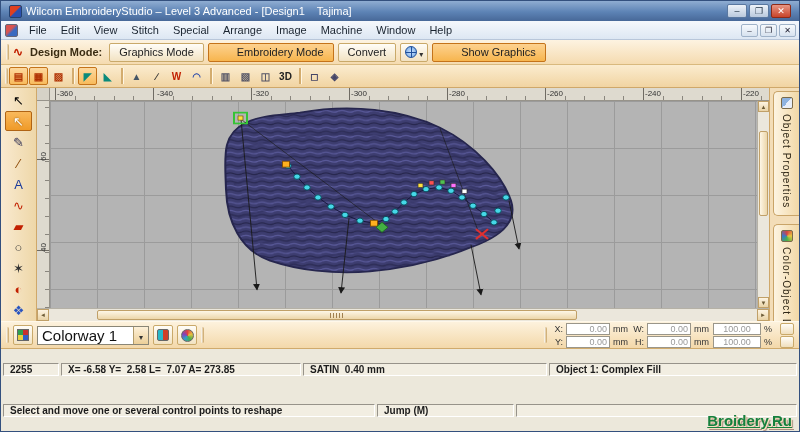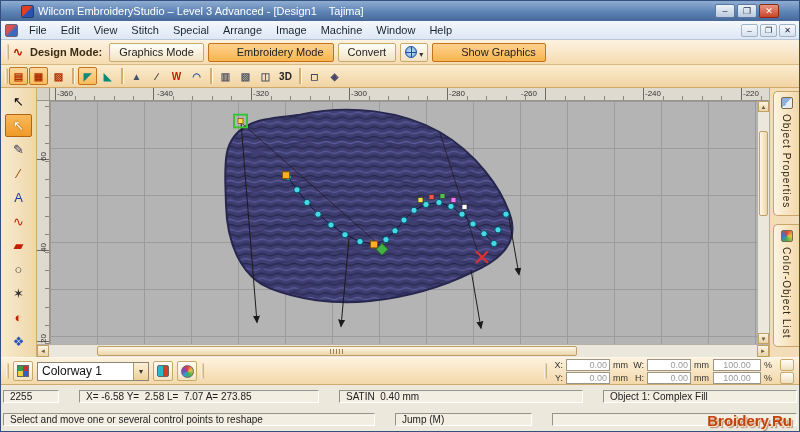--- a/index.html
+++ b/index.html
@@ -1,20 +1,20 @@
 <!DOCTYPE html>
 <html><head>
 <meta charset="utf-8">
 <style>
   * { box-sizing: border-box; margin: 0; padding: 0; }
   html,body { width:800px; height:432px; font-family:"Liberation Sans", sans-serif; background:#fff; }
   .window { width:800px; height:432px; border:1px solid #33507e; display:flex; flex-direction:column; background:#f3ddb8; overflow:hidden; position:relative; }
 
   
-  .titlebar { flex:0 0 20px; background:linear-gradient(#8fadd2,#5d83b5 55%,#476898); color:#fff; display:flex; align-items:center; padding:0 20px; font-size:11px; white-space:pre; }
+  .titlebar { flex:0 0 20px; background:linear-gradient(#8fadd2,#5d83b5 55%,#476898); color:#fff; display:flex; align-items:center; padding:0 8px; font-size:11px; white-space:pre; }
   .app-icon { width:13px; height:13px; margin-right:4px; border-radius:2px; background:linear-gradient(135deg,#e04020 45%,#2a50b0 55%); border:1px solid #23406e; }
   .win-controls { margin-left:auto; display:flex; gap:2px; }
   .win-btn { width:20px; height:14px; font-size:9px; line-height:12px; text-align:center; color:#234; background:linear-gradient(#eef3f9,#b9c9dd); border:1px solid #5a78a0; border-radius:2px; }
   .win-btn.close { color:#fff; background:linear-gradient(#e89684,#c8442a); border-color:#8c2a18; }
 
   
   .menubar { flex:0 0 19px; background:linear-gradient(#f5f8fc,#dde7f3); border-bottom:1px solid #b8c6da; display:flex; align-items:center; font-size:11px; color:#1a2430; padding:0 3px; }
   .menu-icon { width:13px; height:13px; margin:0 4px 0 1px; border-radius:2px; background:linear-gradient(135deg,#d9534f 40%,#3a6ac0 60%); border:1px solid #667; }
   .menu-items { display:flex; }
   .menu-item { padding:1px 7px; cursor:default; }
@@ -83,47 +83,47 @@
   .tab-icon.props { background:linear-gradient(135deg,#8fb3e0 50%,#e8eef8 50%); }
   .tab-icon.colors { background:conic-gradient(#d84040,#e8c840,#48b048,#3878d0,#d84040); }
   .vtext { writing-mode:vertical-rl; font-size:10px; color:#2e2616; letter-spacing:1px; }
 
   
   .colorway-bar { flex:0 0 28px; background:linear-gradient(#fdf2dd,#f3d8aa); border-top:1px solid #fff8ea; border-bottom:1px solid #d0aa6c; display:flex; align-items:center; gap:4px; padding:0 5px; }
   .cw-btn { width:20px; height:20px; display:flex; align-items:center; justify-content:center; background:linear-gradient(#fffdf8,#f2e2c2); border:1px solid #c9a96a; border-radius:2px; }
   .swatch-grid { width:12px; height:12px; background:conic-gradient(#c83030 25%,#3060c8 25% 50%,#e8d040 50% 75%,#30a050 75%); border:1px solid #666; }
   .swatch-drop { width:12px; height:12px; background:linear-gradient(90deg,#28b8c8 50%,#d04028 50%); border:1px solid #666; border-radius:2px; }
   .swatch-wheel { width:13px; height:13px; border-radius:50%; background:conic-gradient(#e04040,#e8c040,#48b048,#30a0c8,#8040c0,#e04040); border:1px solid #666; }
-  .cw-select { width:112px; height:19px; background:#fff; border:1px solid #8a8676; display:flex; align-items:center; font-size:12px; color:#111; }
+  .cw-select { width:112px; height:19px; background:#fff; border:1px solid #8a8676; display:flex; align-items:center; font-size:15px; color:#111; }
   .cw-select .txt { flex:1; padding-left:4px; }
   .dd-btn { width:15px; height:17px; background:linear-gradient(#fdf0d8,#eccf98); border-left:1px solid #b09a6a; text-align:center; line-height:15px; }
   .spacer { flex:1 1 auto; }
 
   .tg { display:flex; flex-direction:column; gap:1px; }
   .tg-row { display:flex; align-items:center; gap:3px; height:12px; font-size:9px; color:#333; }
   .tg-label { width:12px; text-align:right; }
   .field { width:44px; height:12px; background:#fff; border:1px solid #9a968a; color:#999; font-size:9px; text-align:right; padding:0 2px; line-height:10px; }
   .field.wide { width:48px;text-align:center; }
   .tg-unit { width:16px; }
   .tg-unit.pct { width:10px; }
   .tg-btns { display:flex; flex-direction:column; gap:1px; margin-left:2px; }
   .tg-mini { width:14px; height:12px; background:linear-gradient(#fffdf8,#f0dfbd); border:1px solid #c9a96a; border-radius:2px; }
 
   
-  .statusbar { flex:0 0 20px; background:#ece8db; display:flex; gap:20px; padding:5px 2px; font-size:10px; color:#1c1c1c; }
+  .statusbar { flex:0 0 20px; background:#ece8db; display:flex; gap:2px; padding:14px 2px; font-size:10px; color:#1c1c1c;font-weight:bold; }
   .panel { border:1px solid; border-color:#97938a #ffffff #ffffff #97938a; background:#f2eee2; display:flex; align-items:center; padding:0 6px; overflow:hidden; white-space:pre; }
   .p-stitches { width:56px; }
   .p-pointer { width:240px; }
   .p-stitchinfo { width:244px; }
   .p-object { flex:1; }
   .p-hint { width:372px; }
   .p-jump { width:137px; }
   .p-fill { flex:1; }
 
-  .watermark { position:absolute; bottom:2px; right:7px; font-size:15px; font-weight:bold; color:#c2410c; text-shadow:1px 1px 0 #f8e0c0, 2px 2px 1px rgba(90,30,10,.45); z-index:5; }
+  .watermark { position:absolute; bottom:2px; right:7px; font-size:15px; font-weight:bold; color:#15803d; text-shadow:1px 1px 0 #f8e0c0, 2px 2px 1px rgba(90,30,10,.45); z-index:5;text-decoration:underline; }
 </style>
 </head>
 <body>
 
 <div class="window">
 
   <div class="titlebar">
     <span class="app-icon"></span>
     <span>Wilcom EmbroideryStudio – Level 3 Advanced - [Design1    Tajima]</span>
     <span class="win-controls">
@@ -217,21 +217,21 @@
           <span class="hlabel" style="left: 20px;">-360</span>
           <div class="htick" style="left: 116px;"></div>
           <span class="hlabel" style="left: 120px;">-340</span>
           <div class="htick" style="left: 214px;"></div>
           <span class="hlabel" style="left: 216px;">-320</span>
           <div class="htick" style="left: 312px;"></div>
           <span class="hlabel" style="left: 314px;">-300</span>
           <div class="htick" style="left: 410px;"></div>
           <span class="hlabel" style="left: 412px;">-280</span>
           <div class="htick" style="left: 508px;"></div>
-          <span class="hlabel" style="left: 484px; text-align: center;">-260</span>
+          <span class="hlabel" style="left: 510px; text-align: center;">-260</span>
           <div class="htick" style="left: 606px;"></div>
           <span class="hlabel" style="left: 608px;">-240</span>
           <div class="htick" style="left: 704px;"></div>
           <span class="hlabel" style="left: 706px;">-220</span>
         </div>
       <div class="canvas-row">
         <div class="vruler" id="vruler-ticks">
           <div class="vminor"></div>
         <div class="vtick" style="top: 58px;"></div>
             <span class="vlabel" style="top: 51px;">60</span>

